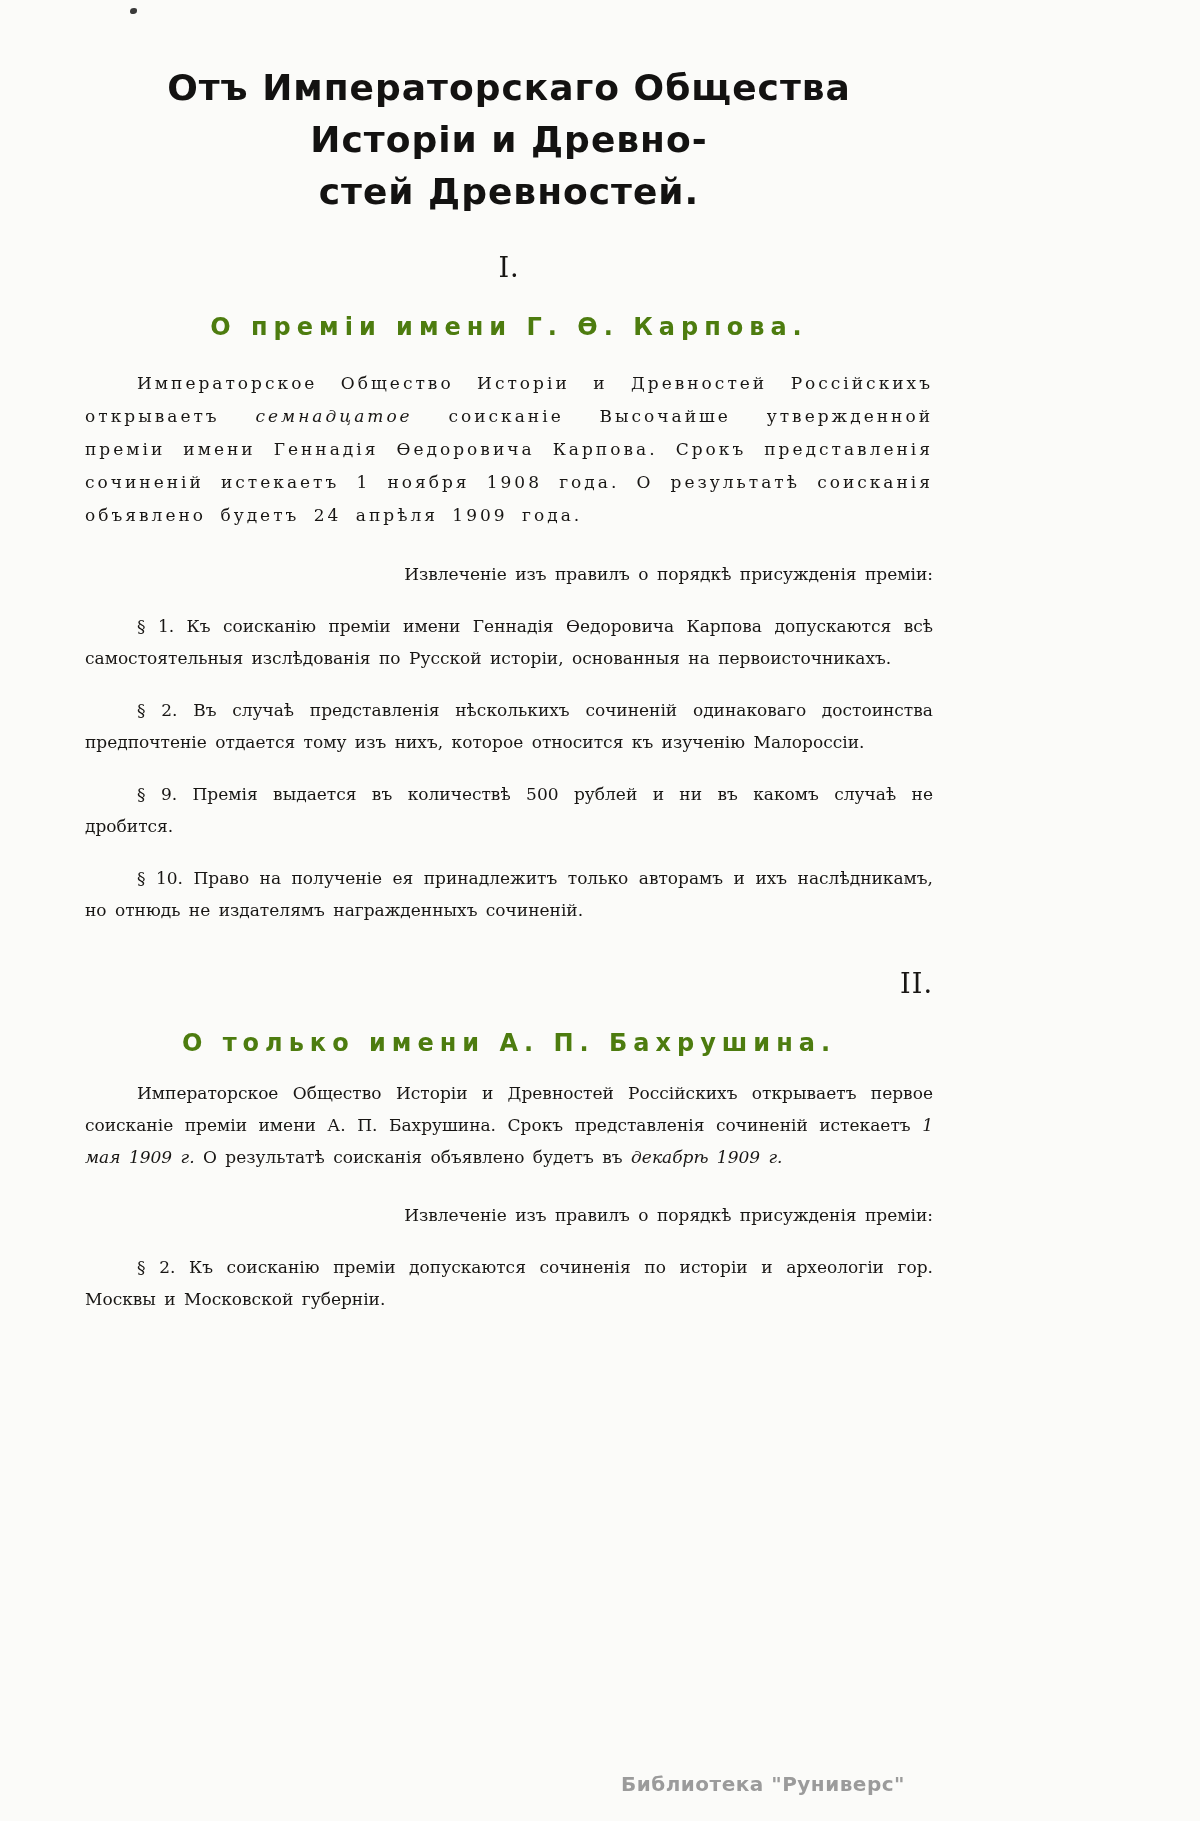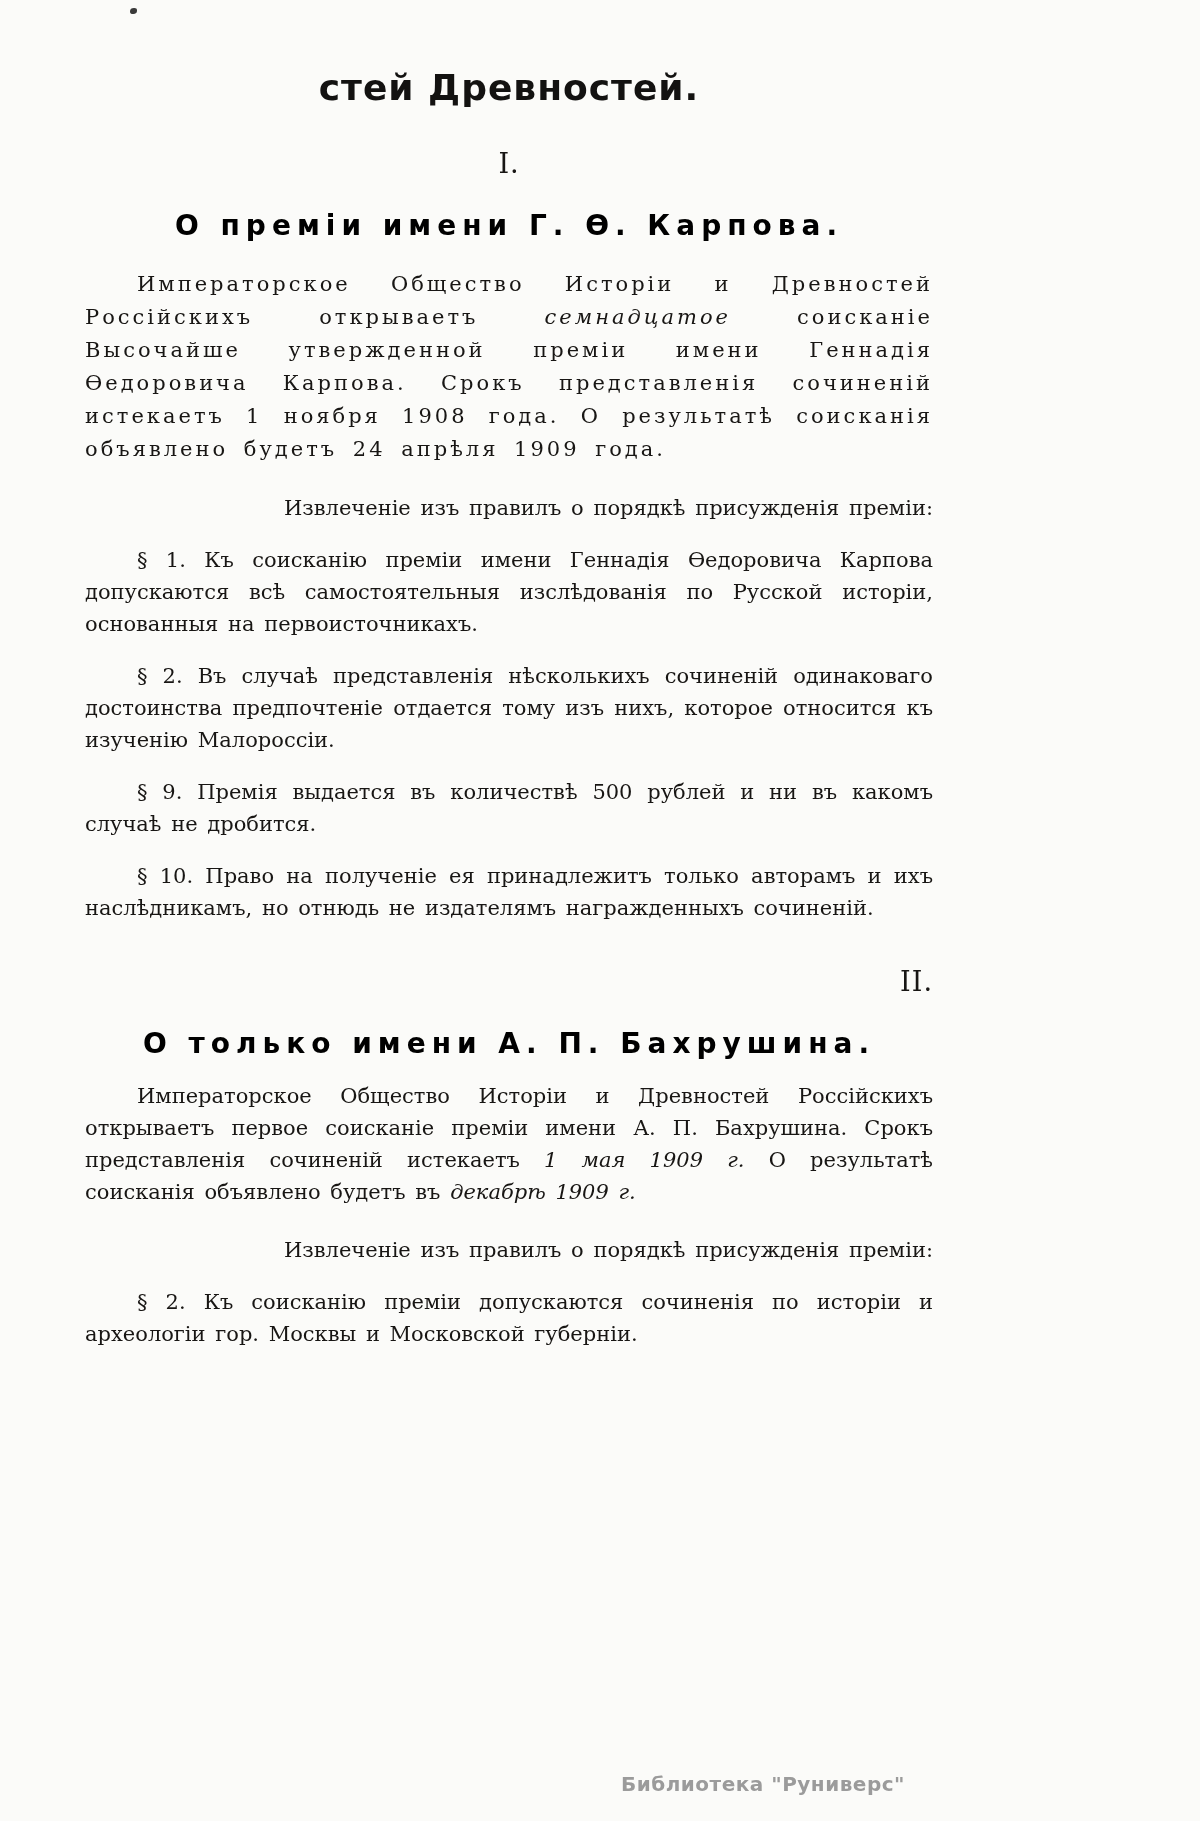--- a/index.html
+++ b/index.html
@@ -43,27 +43,27 @@
     text-align: center;
     font-size: 27px;
     letter-spacing: 1px;
   }
   .numeral-2 { margin-top: 42px; text-align: right; }
   .section-heading {
     margin-top: 30px;
     text-align: center;
     font-family: "DejaVu Sans", "Liberation Sans", sans-serif;
     font-weight: bold;
-    font-size: 28px;
+    font-size: 24px;
     letter-spacing: 6px;
-    color: #000000;
+    color: #4d7c0f;
   }
   .para {
     margin-top: 20px;
-    font-size: 21px;
+    font-size: 17px;
     line-height: 32px;
     text-align: justify;
     text-indent: 52px;
     word-spacing: 3px;
   }
   .para.spaced {
     margin-top: 26px;
     letter-spacing: 3px;
     word-spacing: 6px;
     line-height: 33px;
@@ -88,20 +88,21 @@
   }
 </style>
 </head>
 <body>
 
 <div class="speck"></div>
 
 <div class="page">
 
   <h1 class="title">
+    <span>Отъ Императорскаго Общества Исторіи и Древно-</span>
     <span>стей Древностей.</span>
   </h1>
 
   <div class="numeral">I.</div>
 
   <h2 class="section-heading">О преміи имени Г. Ѳ. Карпова.</h2>
 
   <p class="para spaced"><span>Императорское Общество Исторіи и Древностей Россійскихъ открываетъ </span><i>семнадцатое</i><span> соисканіе Высочайше утвержденной преміи имени Геннадія Ѳедоровича Карпова. Срокъ представленія сочиненій истекаетъ 1 ноября 1908 года. О результатѣ соисканія объявлено будетъ 24 апрѣля 1909 года.</span></p>
 
   <p class="para extract">Извлеченіе изъ правилъ о порядкѣ присужденія преміи:</p>

